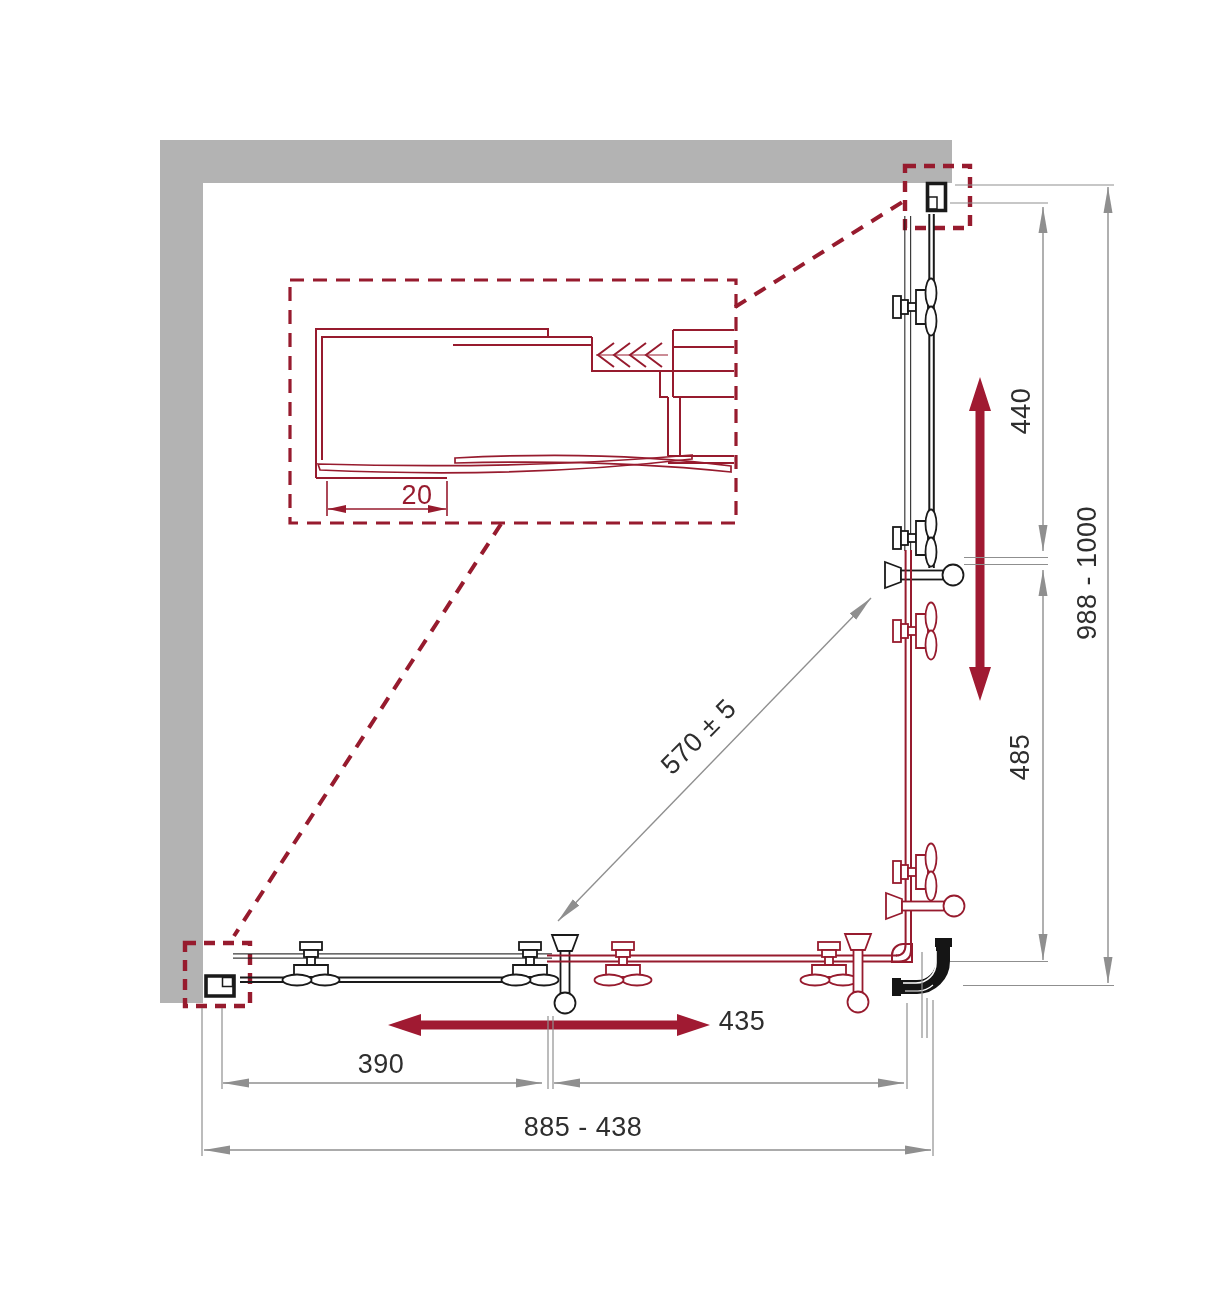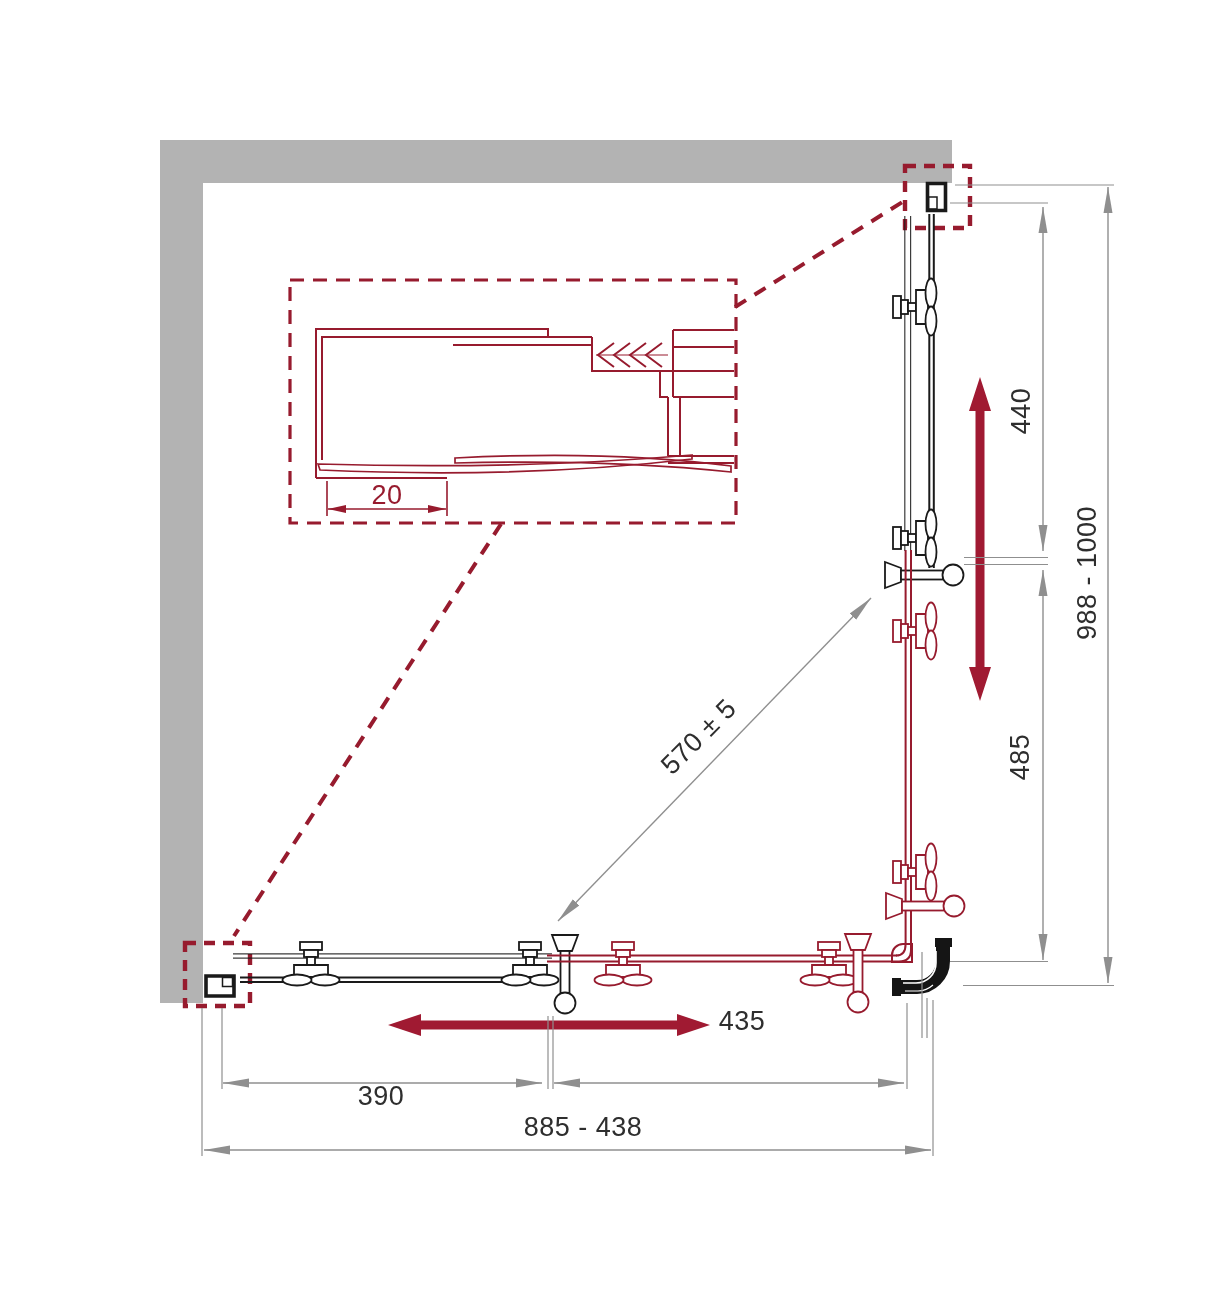--- a/index.html
+++ b/index.html
@@ -16,21 +16,21 @@
   .f-dim{fill:var(--c-dim);}
   .s-acc{stroke:var(--c-acc);fill:none;}
   .f-arrow{fill:var(--c-arrow);}
   .c-out{color:var(--c-out);}
   .c-acc{color:var(--c-acc);}
   .part{stroke:currentColor;stroke-width:1.8;fill:#fff;}
   .dim-label{position:absolute;transform:translate(-50%,-50%);font-size:27px;
              color:var(--c-text);white-space:nowrap;letter-spacing:.5px;}
   .dim-label.rot90{transform:translate(-50%,-50%) rotate(-90deg);}
   .dim-label.rot45{transform:translate(-50%,-50%) rotate(-45deg);}
-  .dim-label.acc{color:var(--c-acc);}
+  .dim-label.acc{color:var(--c-acc);margin-left:30px;}
 </style>
 </head>
 <body>
 
 <div class="stage">
 <svg width="1221" height="1300" viewBox="0 0 1221 1300">
   <defs>
     <marker id="ag" viewBox="0 0 26 12" refX="26" refY="6" markerWidth="26" markerHeight="12" markerUnits="userSpaceOnUse" orient="auto-start-reverse">
       <path d="M26,6 L0,1.5 L0,10.5 Z" class="f-dim"></path>
     </marker>
@@ -181,20 +181,20 @@
     <line x1="1043" y1="570" x2="1043" y2="960" marker-start="url(#ag)" marker-end="url(#ag)"></line>
     <line x1="1108" y1="187" x2="1108" y2="983" marker-start="url(#ag)" marker-end="url(#ag)"></line>
     <line x1="223" y1="1083" x2="542" y2="1083" marker-start="url(#ag)" marker-end="url(#ag)"></line>
     <line x1="554" y1="1083" x2="904" y2="1083" marker-start="url(#ag)" marker-end="url(#ag)"></line>
     <line x1="204" y1="1150" x2="931" y2="1150" marker-start="url(#ag)" marker-end="url(#ag)"></line>
     <line x1="558" y1="921" x2="871" y2="598" marker-start="url(#ag)" marker-end="url(#ag)"></line>
   </g>
 </svg>
 
 <div class="dim-label acc" style="left:387px;top:495px">20</div>
-<div class="dim-label" style="left:381px;top:1096px">390</div>
+<div class="dim-label" style="left:381px;top:1064px">390</div>
 <div class="dim-label" style="left:742px;top:1021px">435</div>
 <div class="dim-label" style="left:583px;top:1127px">885 - 438</div>
 <div class="dim-label rot90" style="left:1021px;top:411px">440</div>
 <div class="dim-label rot90" style="left:1020px;top:757px">485</div>
 <div class="dim-label rot90" style="left:1087px;top:573px">988 - 1000</div>
 <div class="dim-label rot45" style="left:699px;top:737px">570 ± 5</div>
 </div>
 
 </body></html>

